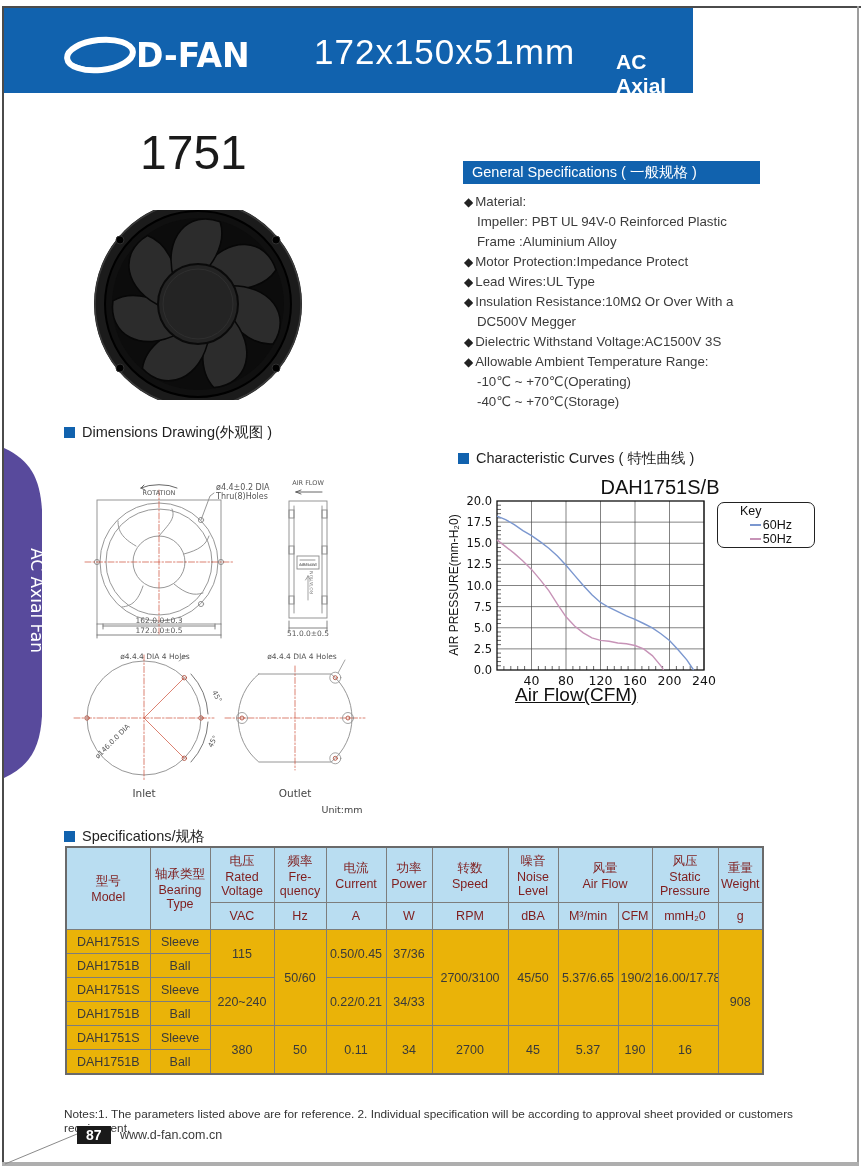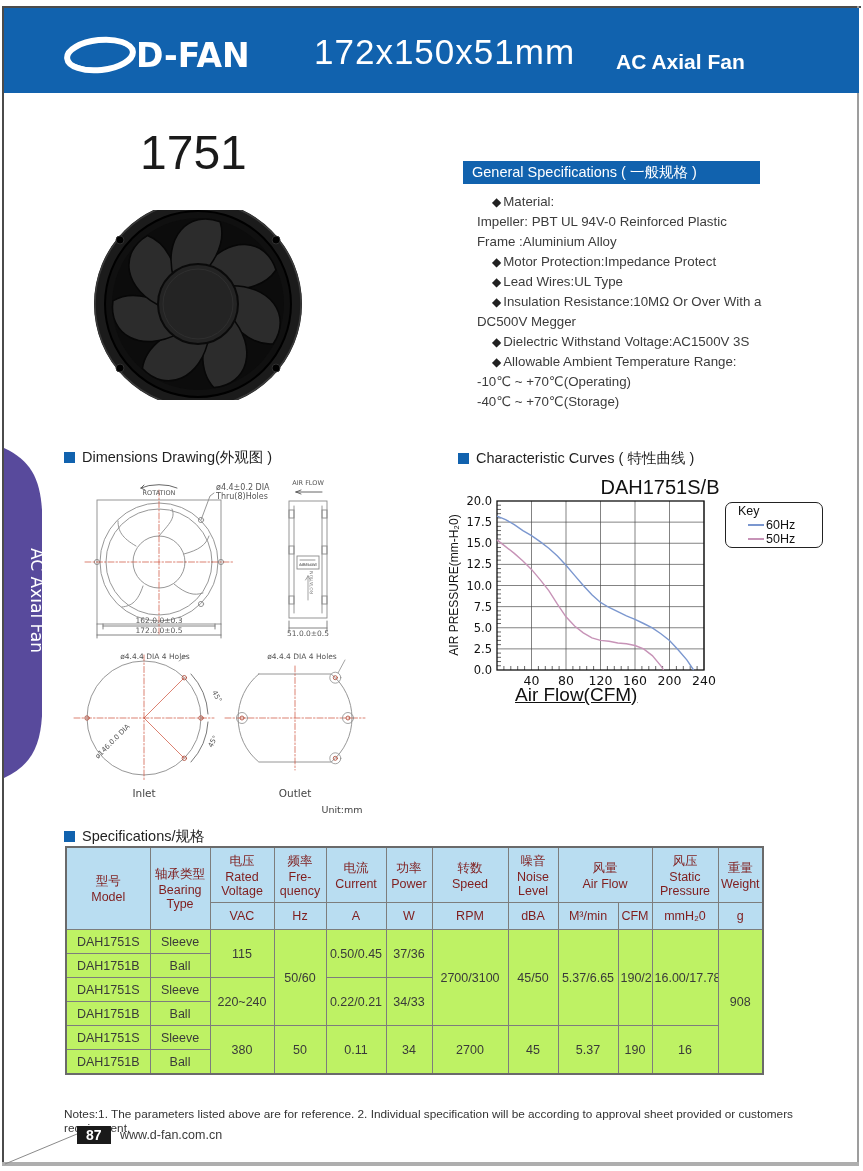--- a/index.html
+++ b/index.html
@@ -5,64 +5,64 @@
   html,body{margin:0;padding:0;background:#ffffff;}
   #page{position:relative;width:863px;height:1171px;background:#fff;overflow:hidden;
         font-family:"Liberation Sans","DejaVu Sans",sans-serif;color:#222;}
   .abs{position:absolute;}
   
   .fr-left{left:2px;top:6px;width:2px;height:1160px;background:#4b4b4b;}
   .fr-top{left:2px;top:6px;width:859px;height:2px;background:#4b4b4b;}
   .fr-right{left:857px;top:6px;width:2px;height:1160px;background:#9d9d9d;}
   .fr-bottom{left:2px;top:1162px;width:857px;height:4px;background:#aeaeae;}
   
-  .topbar{left:4px;top:8px;width:855px;height:85px;background:#1162ae;}
+  .topbar{left:4px;top:8px;width:689px;height:85px;background:#1162ae;}
   .logo{left:60px;top:22px;width:210px;height:50px;}
   .size-text{left:310px;top:24px;font-size:35px;color:#fff;letter-spacing:1px;font-weight:400;}
   .cat-text{left:612px;top:42px;font-size:21px;color:#fff;font-weight:bold;}
   
   .side-tab{left:4px;top:448px;width:44px;height:330px;}
   
   .model-series{left:140px;top:125px;font-size:48px;color:#1a1a1a;font-weight:500;}
   .fan-img{left:82px;top:196px;width:232px;height:218px;}
   
   .gs-titlebar{left:463px;top:161px;width:297px;height:23px;background:#1162ae;color:#fff;
                font-size:14.5px;line-height:23px;padding-left:9px;box-sizing:border-box;}
   .gs-list{left:464px;top:192px;width:330px;font-size:13.3px;color:#3c3c3c;}
   .gs-line{height:20px;line-height:20px;white-space:nowrap;padding-left:13px;}
-  .gs-line.b{padding-left:0;margin-left:28px;}
+  .gs-line.b{padding-left:0;}
   .gs-line .dia{font-size:12px;margin-right:2px;color:#222;}
   
   .sec-title{font-size:14.5px;color:#1f1f1f;font-weight:500;display:flex;align-items:center;gap:7px;}
   .sec-sq{width:11px;height:11px;background:#1162ae;display:inline-block;}
-  .st-dim{left:64px;top:448px;}
+  .st-dim{left:64px;top:423px;}
   .st-curve{left:458px;top:449px;}
   .st-spec{left:64px;top:827px;}
   
   .dim-wrap{left:60px;top:476px;width:380px;height:346px;}
   svg text{font-family:"DejaVu Sans","Liberation Sans",sans-serif;}
   .chart-wrap{left:440px;top:478px;width:423px;height:228px;}
   .cc-title{left:130px;top:-2px;width:180px;text-align:center;font-size:20px;color:#111;}
   .cc-ylab{left:-69px;top:100px;width:166px;height:14px;text-align:center;font-size:12px;color:#111;
            transform:rotate(-90deg);}
   .cc-xlab{left:75px;top:206px;width:170px;font-size:19px;color:#111;text-decoration:underline;}
   .key-box{left:277px;top:24px;width:98px;height:46px;border:1.4px solid #222;border-radius:7px;
-           font-size:12.5px;color:#111;box-sizing:border-box;padding:1px 12px;background:rgba(255,255,255,.85);margin-left:8px;}
+           font-size:12.5px;color:#111;box-sizing:border-box;padding:1px 22px;background:rgba(255,255,255,.85);}
   .key-row{display:flex;align-items:center;margin-left:10px;height:14px;}
   .key-swatch{display:inline-block;width:16px;height:2px;margin-right:2px;}
   
   .spec-table{left:65px;top:846px;border-collapse:collapse;table-layout:fixed;width:697px;
               font-size:12.5px;color:#3a3a3a;}
   .spec-table td{border:1px solid #7d7d7d;text-align:center;vertical-align:middle;padding:1px 2px;
                  overflow:hidden;}
   .spec-table{border:2px solid #6a6a6a;}
   .spec-table .hd{background:#b9ddf1;color:#7f1d1d;}
   .spec-table .h1 td{height:52px;}
   .spec-table .h2 td{height:24px;}
-  .spec-table .dr td{height:21px;background:#bef264;}
+  .spec-table .dr td{height:21px;background:#eab308;}
   
   .notes{left:64px;top:1107px;width:790px;font-size:11.8px;color:#333;}
   .page-badge{left:77px;top:1126px;background:#1a1a1a;color:#fff;font-size:14px;font-weight:bold;
               padding:1px 9px;}
   .website{left:120px;top:1128px;font-size:12.5px;color:#3a3a3a;}
   .corner-svg{left:3px;top:1122px;width:80px;height:44px;}
 </style>
 </head>
 <body>
 

